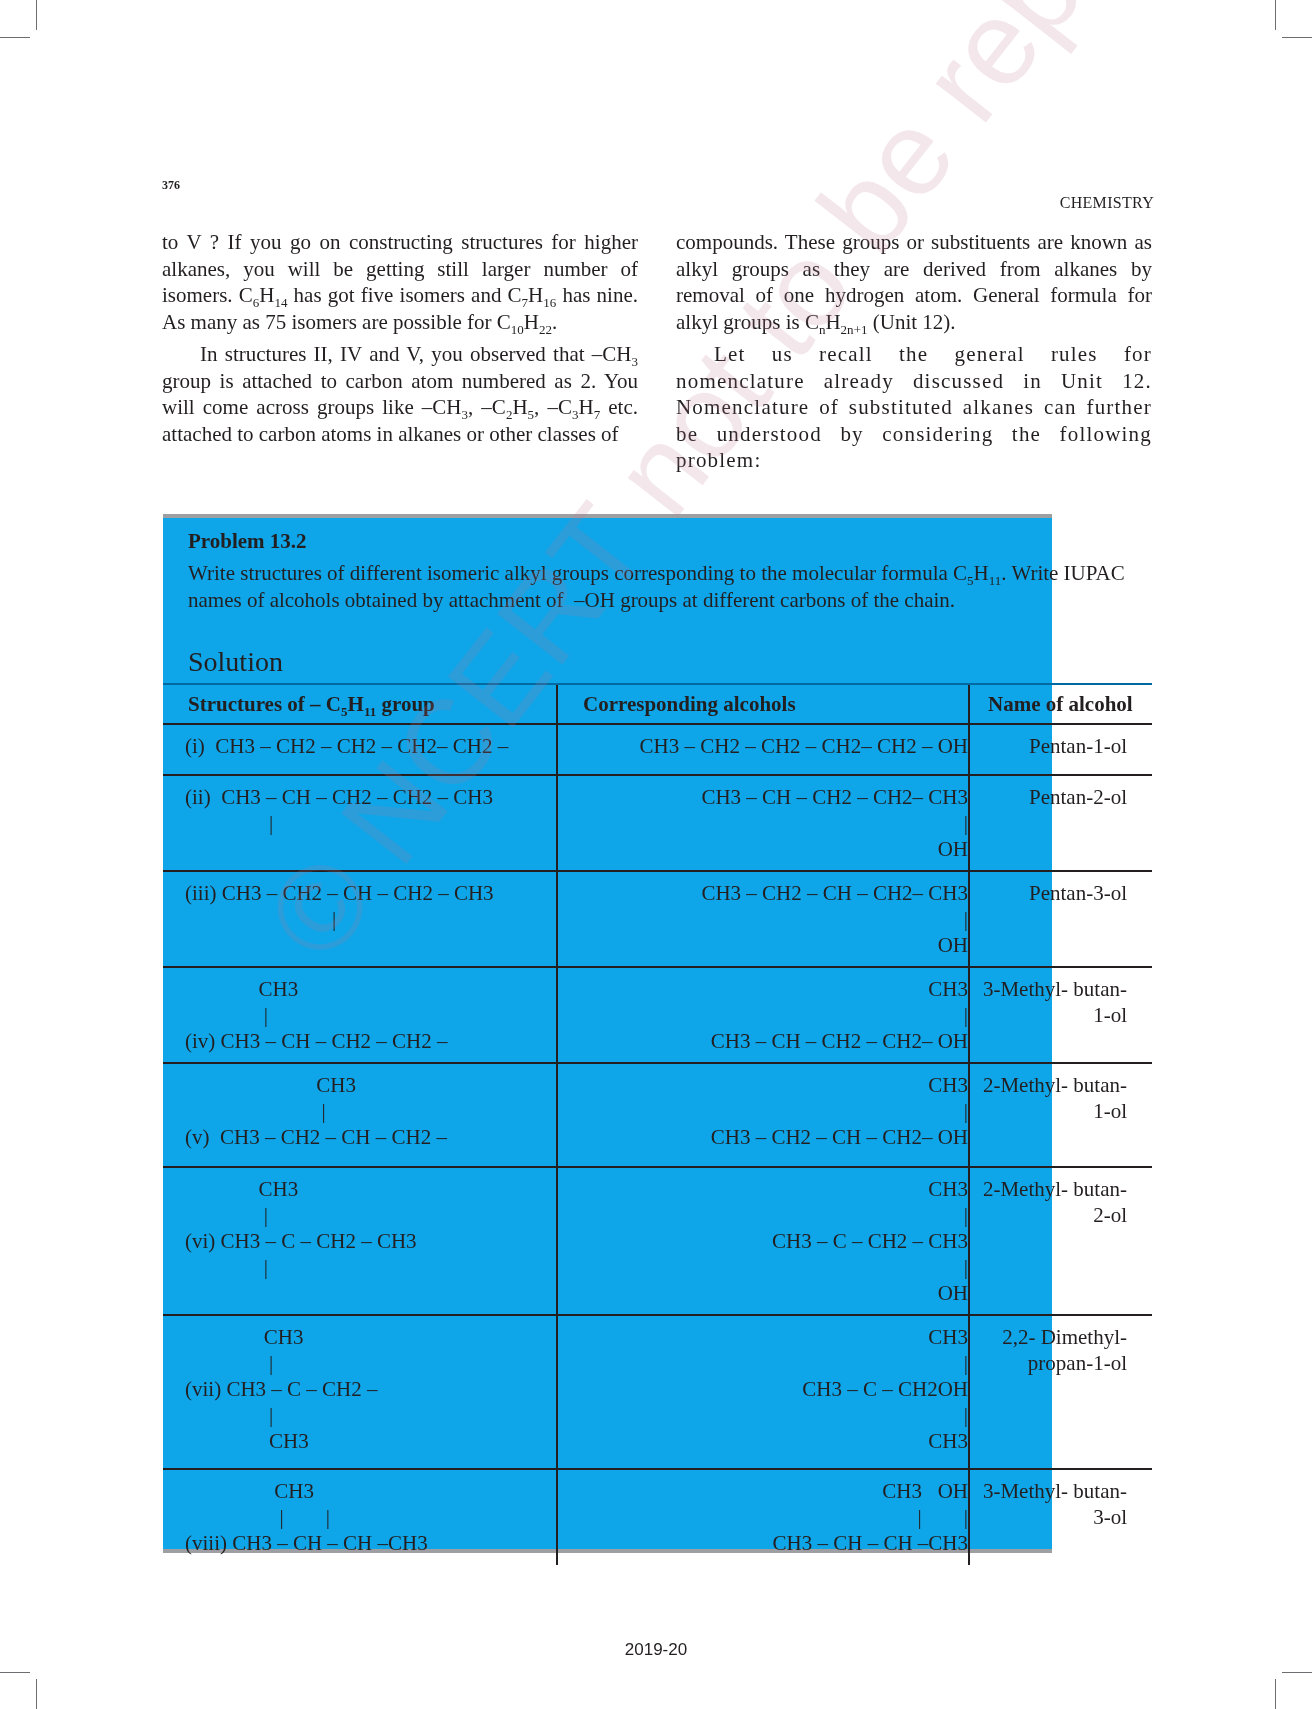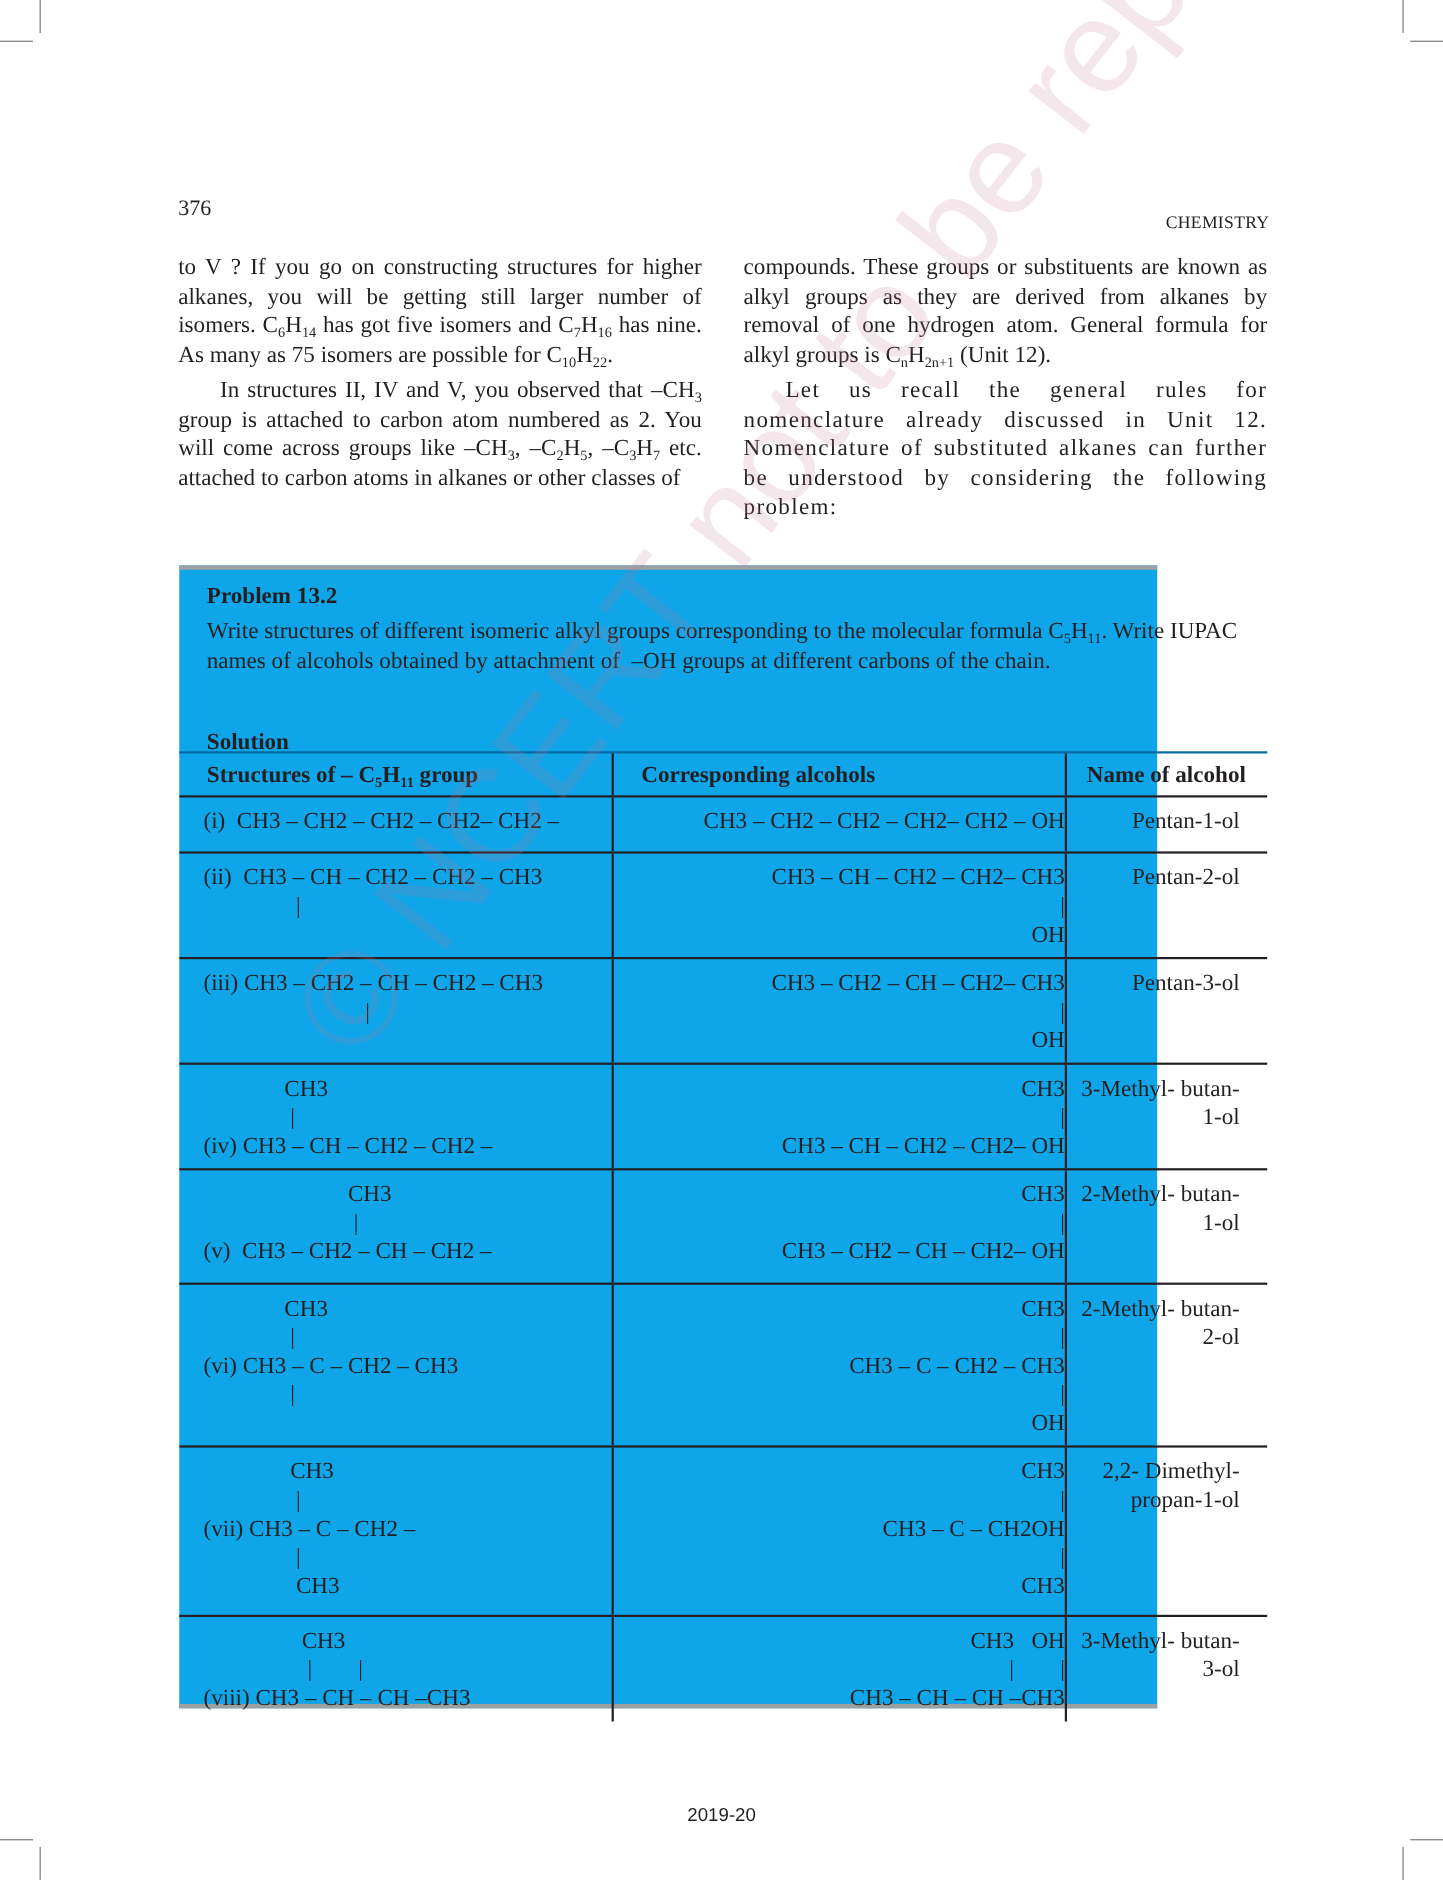--- a/index.html
+++ b/index.html
@@ -1,34 +1,34 @@
 <!DOCTYPE html>
 <html><head>
 <meta charset="utf-8">
 <style>
   html, body { margin: 0; padding: 0; background: #ffffff; }
   body { width: 1312px; height: 1709px; position: relative; overflow: hidden;
          font-family: "Liberation Serif", "DejaVu Serif", serif; color: #231f20; }
   .crop { position: absolute; background: #6d6e71; }
-  .page-num { position: absolute; left: 162px; top: 178px; font-size: 20px; }
+  .page-num { position: absolute; left: 162px; top: 178px; font-size: 12px; font-weight: bold; }
   .running-head { position: absolute; right: 158px; top: 178px; font-size: 16px; letter-spacing: 0.3px; margin-top: 16px; }
   .col { position: absolute; top: 229px; width: 476px; font-size: 21px; line-height: 26.5px; text-align: justify; }
   .col.left { left: 162px; }
   .col.right { left: 676px; }
   .col p { margin: 0; }
   .col p.indent { text-indent: 38px; margin-top: 6px; }
   sub { font-size: 0.62em; line-height: 0; vertical-align: -0.35em; }
   .box { position: absolute; left: 163px; top: 514px; width: 889px; height: 1039px;
          background: #0ea5e9; border-top: 4px solid #9d9fa2; border-bottom: 4px solid #9d9fa2; box-sizing: border-box; }
   .watermark { position: absolute; left: 245px; top: 905px; font-family: "Liberation Sans", "DejaVu Sans", sans-serif;
                font-size: 120px; color: rgba(190,120,150,0.18); transform: rotate(-52deg); transform-origin: left top;
                white-space: nowrap; pointer-events: none; line-height: 1; }
   .prob-title { position: absolute; left: 25px; top: 11px; font-weight: bold; font-size: 21px; }
   .prob-text { position: absolute; left: 25px; top: 42px; width: 940px; font-size: 21px; line-height: 27px; }
-  .sol-title { position: absolute; left: 25px; top: 144px; font-weight: bold; font-size: 21px; }
+  .sol-title { position: absolute; left: 25px; top: 128px; font-weight: normal; font-size: 28px; }
   table.sol { position: absolute; left: 0; top: 165px; width: 989px; border-collapse: collapse; font-size: 21px; }
   table.sol th, table.sol td { border-top: 2px solid #0369a1; border-bottom: 2px solid #231f20; vertical-align: top; padding: 0; }
   table.sol th + th, table.sol td + td { border-left: 2px solid #231f20; }
   table.sol th { text-align: left; font-weight: bold; height: 38px; padding-left: 25px; vertical-align: middle; }
   table.sol th.c3 { padding-left: 18px; }
   .c1 { width: 368px; } .c2 { width: 385px; }
   td .s { white-space: pre; line-height: 26px; padding: 8px 0 8px 22px; }
   td.c2 .s { padding-left: 20px; text-align: right; }
   td.c3 .s { text-align: right; padding-right: 25px; padding-left: 0; white-space: normal; }
   .footer { position: absolute; top: 1640px; left: 0; width: 1312px; text-align: center;

